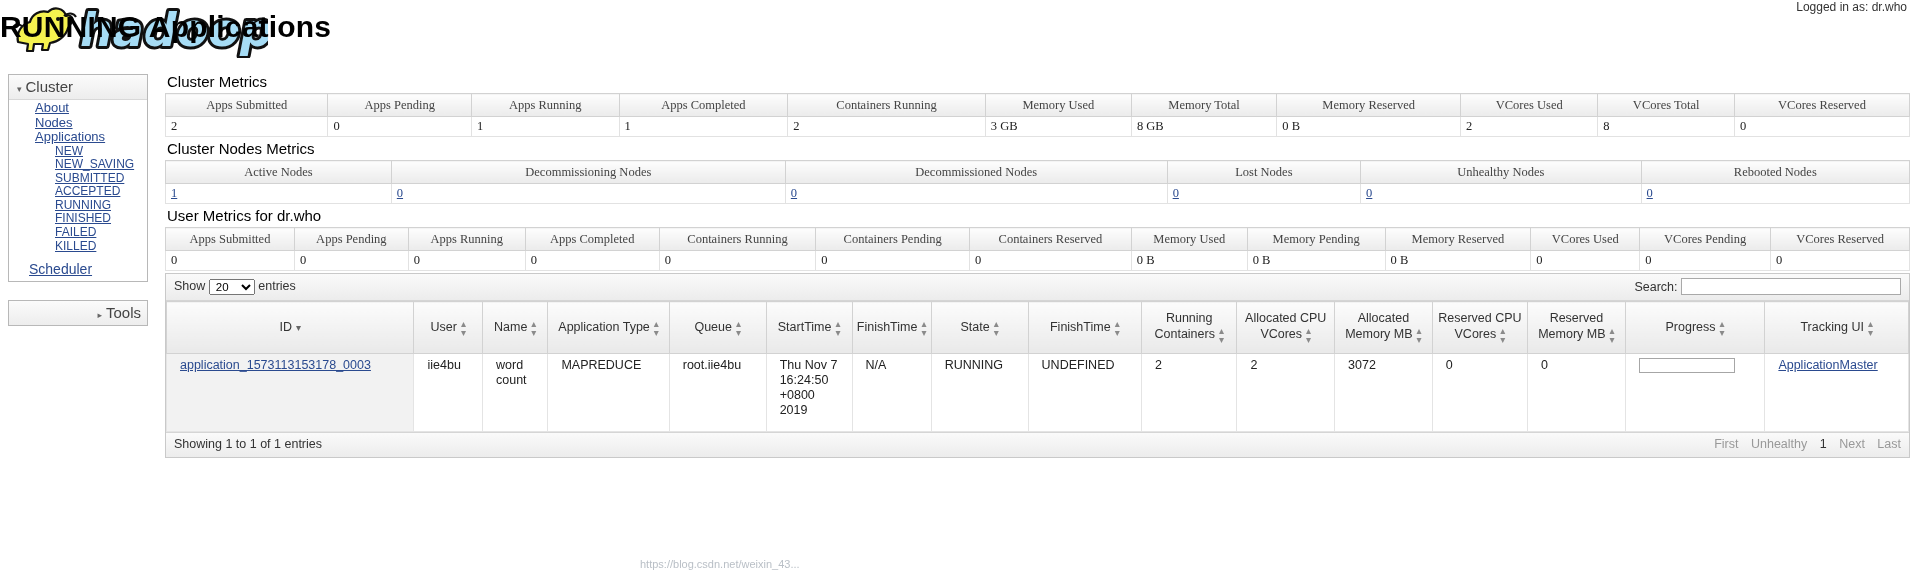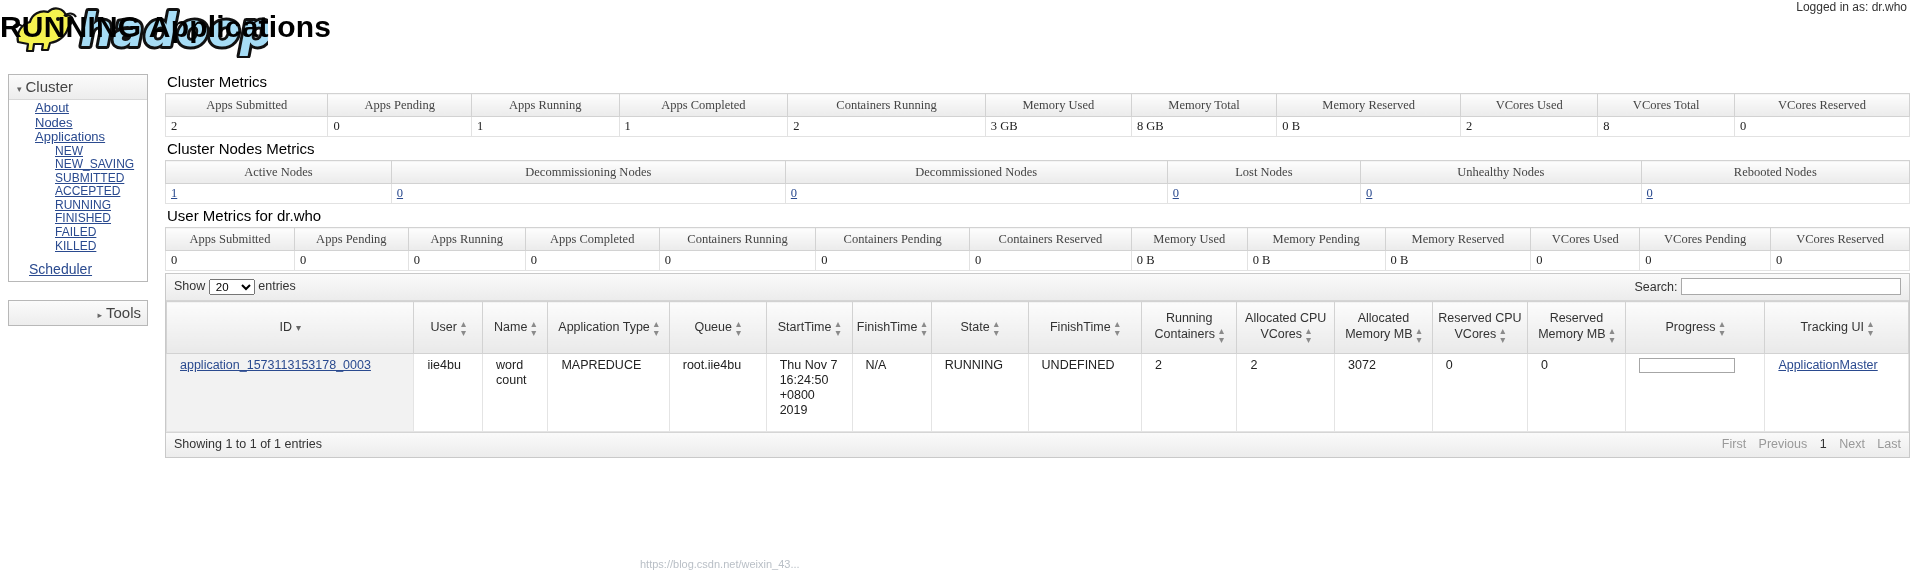--- a/index.html
+++ b/index.html
@@ -347,21 +347,21 @@
         <td><span class="progbar"><span class="progfill" id="progfill" style="width: 50%;"></span></span></td>
         <td class="track"><a>ApplicationMaster</a></td>
       </tr>
         </tbody>
     </table>
 
     <div id="apps-bottom">
       <span>Showing 1 to 1 of 1 entries</span>
       <span id="paginate">
         <span>First</span>
-        <span>Previous</span>
+        <span>Unhealthy</span>
         <span class="cur">1</span>
         <span>Next</span>
         <span>Last</span>
       </span>
     </div>
   </div>
 </div>
 
 <div id="watermark">https://blog.csdn.net/weixin_43...</div>
 

